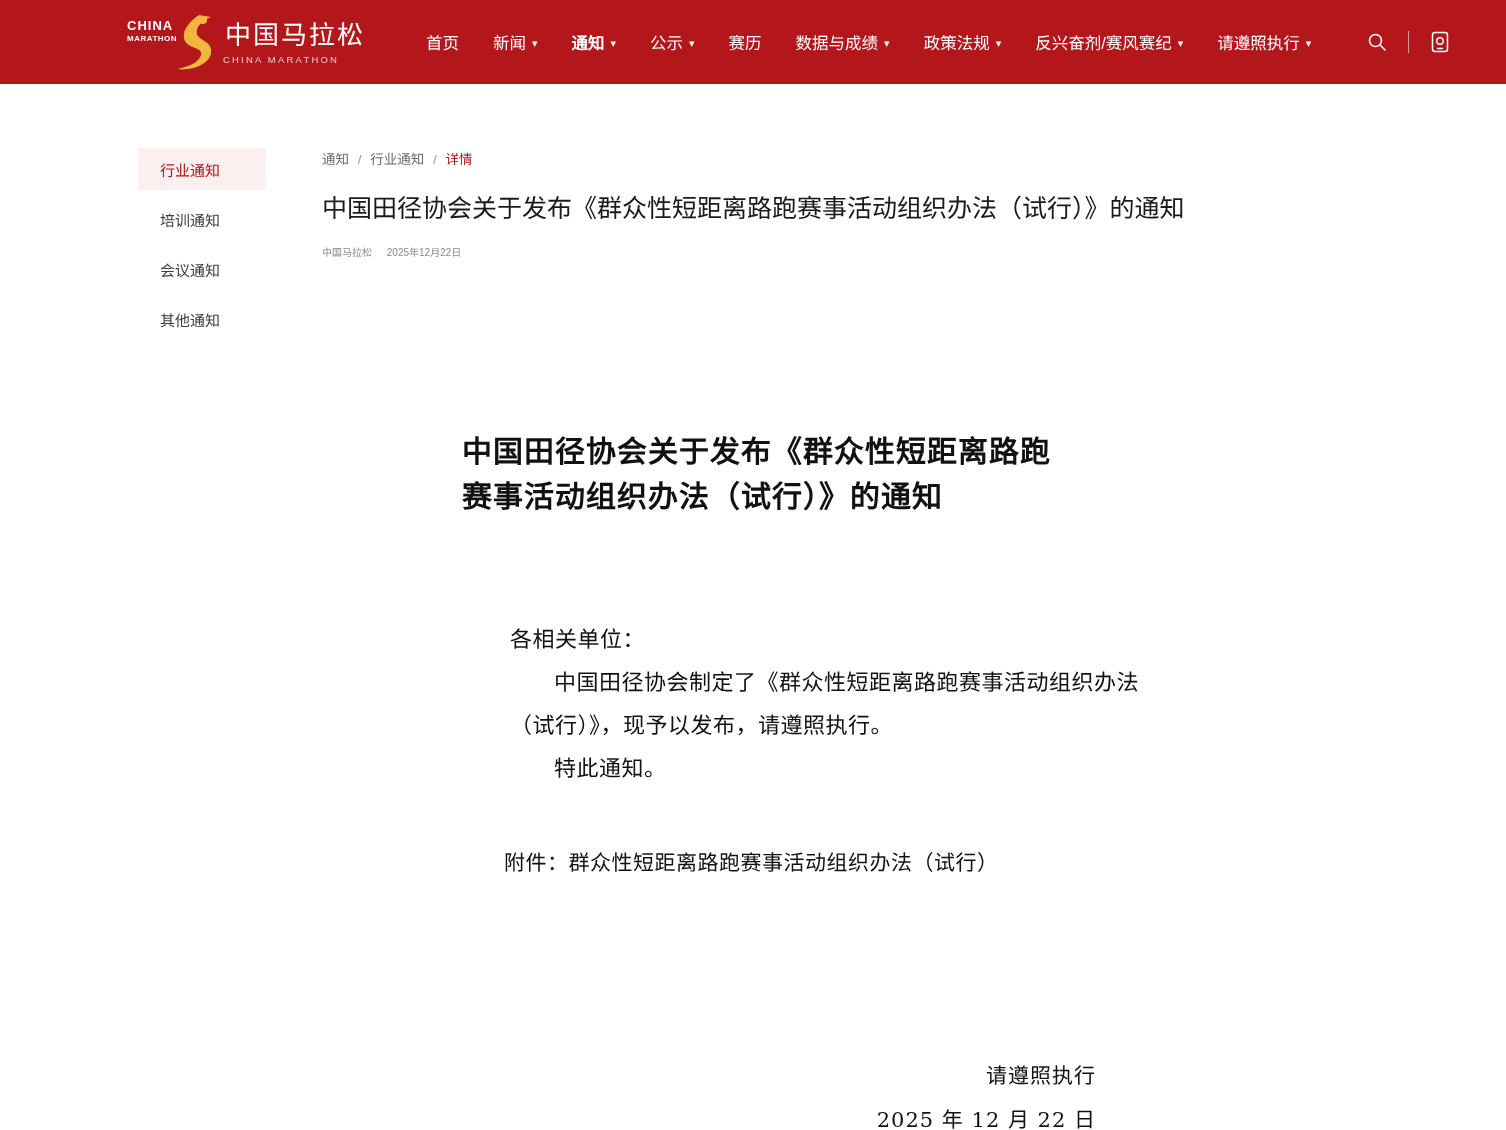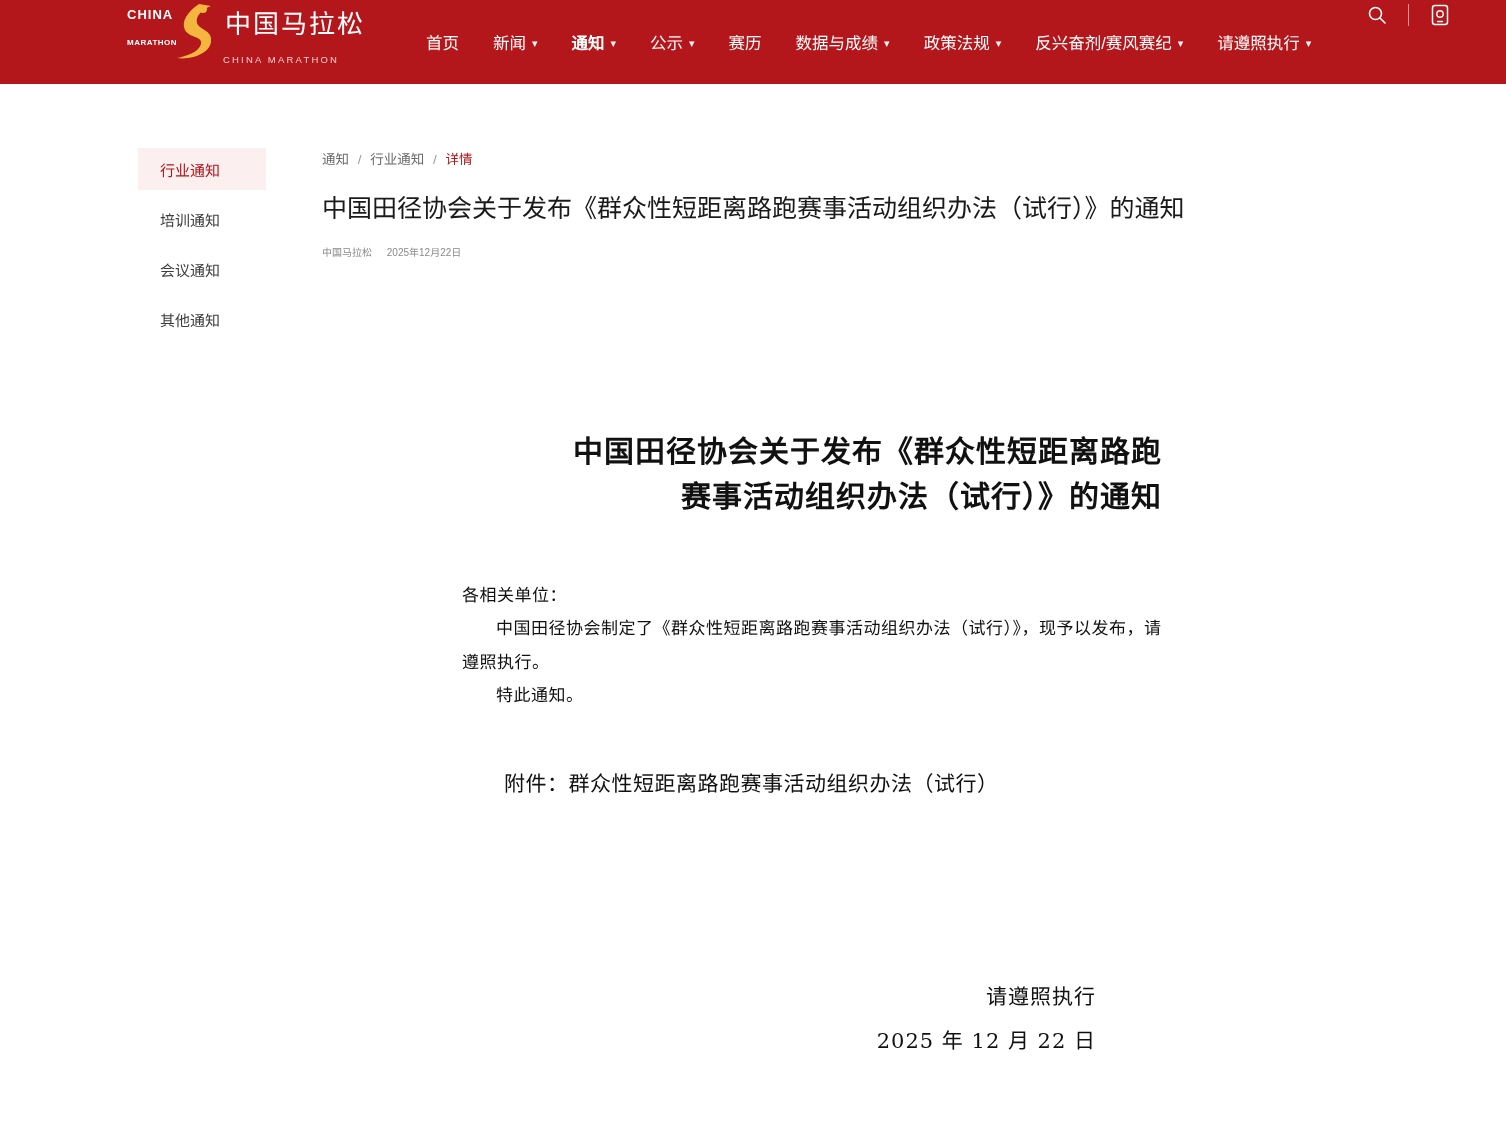--- a/index.html
+++ b/index.html
@@ -13,21 +13,21 @@
     font-family: "Liberation Sans", "DejaVu Sans", sans-serif;
     color: #222;
     overflow: hidden;
   }
 
   
   .header {
     height: 84px;
     background: #b3171b;
     display: flex;
-    align-items: flex-start;
+    align-items: center;
     padding: 0 0 0 0;
     position: relative;
   }
   .brand {
     display: flex;
     align-items: center;
     margin-left: 123px;
   }
   .logo-mark {
     width: 96px;
@@ -41,21 +41,21 @@
     top: 8px;
     font-size: 13px;
     font-weight: bold;
     letter-spacing: 1px;
     color: #ffffff;
     line-height: 1;
   }
   .logo-mark .lm-text-bot {
     position: absolute;
     left: 4px;
-    top: 39px;
+    top: 24px;
     font-size: 8px;
     font-weight: bold;
     letter-spacing: 0.5px;
     color: #ffffff;
     line-height: 1;
   }
   .logo-mark .lm-swoosh {
     position: absolute;
     left: 46px;
     top: 2px;
@@ -196,31 +196,32 @@
 
   
   .doc {
     font-family: "DejaVu Serif", "Liberation Serif", serif;
     color: #111;
     margin: 170px 0 0 0;
     width: 700px;
     margin-left: 140px;
   }
   .doc-title {
-    text-align: right;
+    text-align: left;
     font-size: 30px;
     font-weight: bold;
     line-height: 1.5;
     letter-spacing: 1px;
-    margin-bottom: 60px;
+    margin-bottom: 100px;
   }
   .doc-p {
-    font-size: 17px;
+    font-size: 22px;
     line-height: 1.95;
     letter-spacing: 0.5px;
+    margin-left: 48px;
   }
   .doc-p.indent {
     text-indent: 2em;
   }
   .doc-gap {
     height: 52px;
   }
   .doc-attach {
     font-size: 21px;
     line-height: 1.95;

